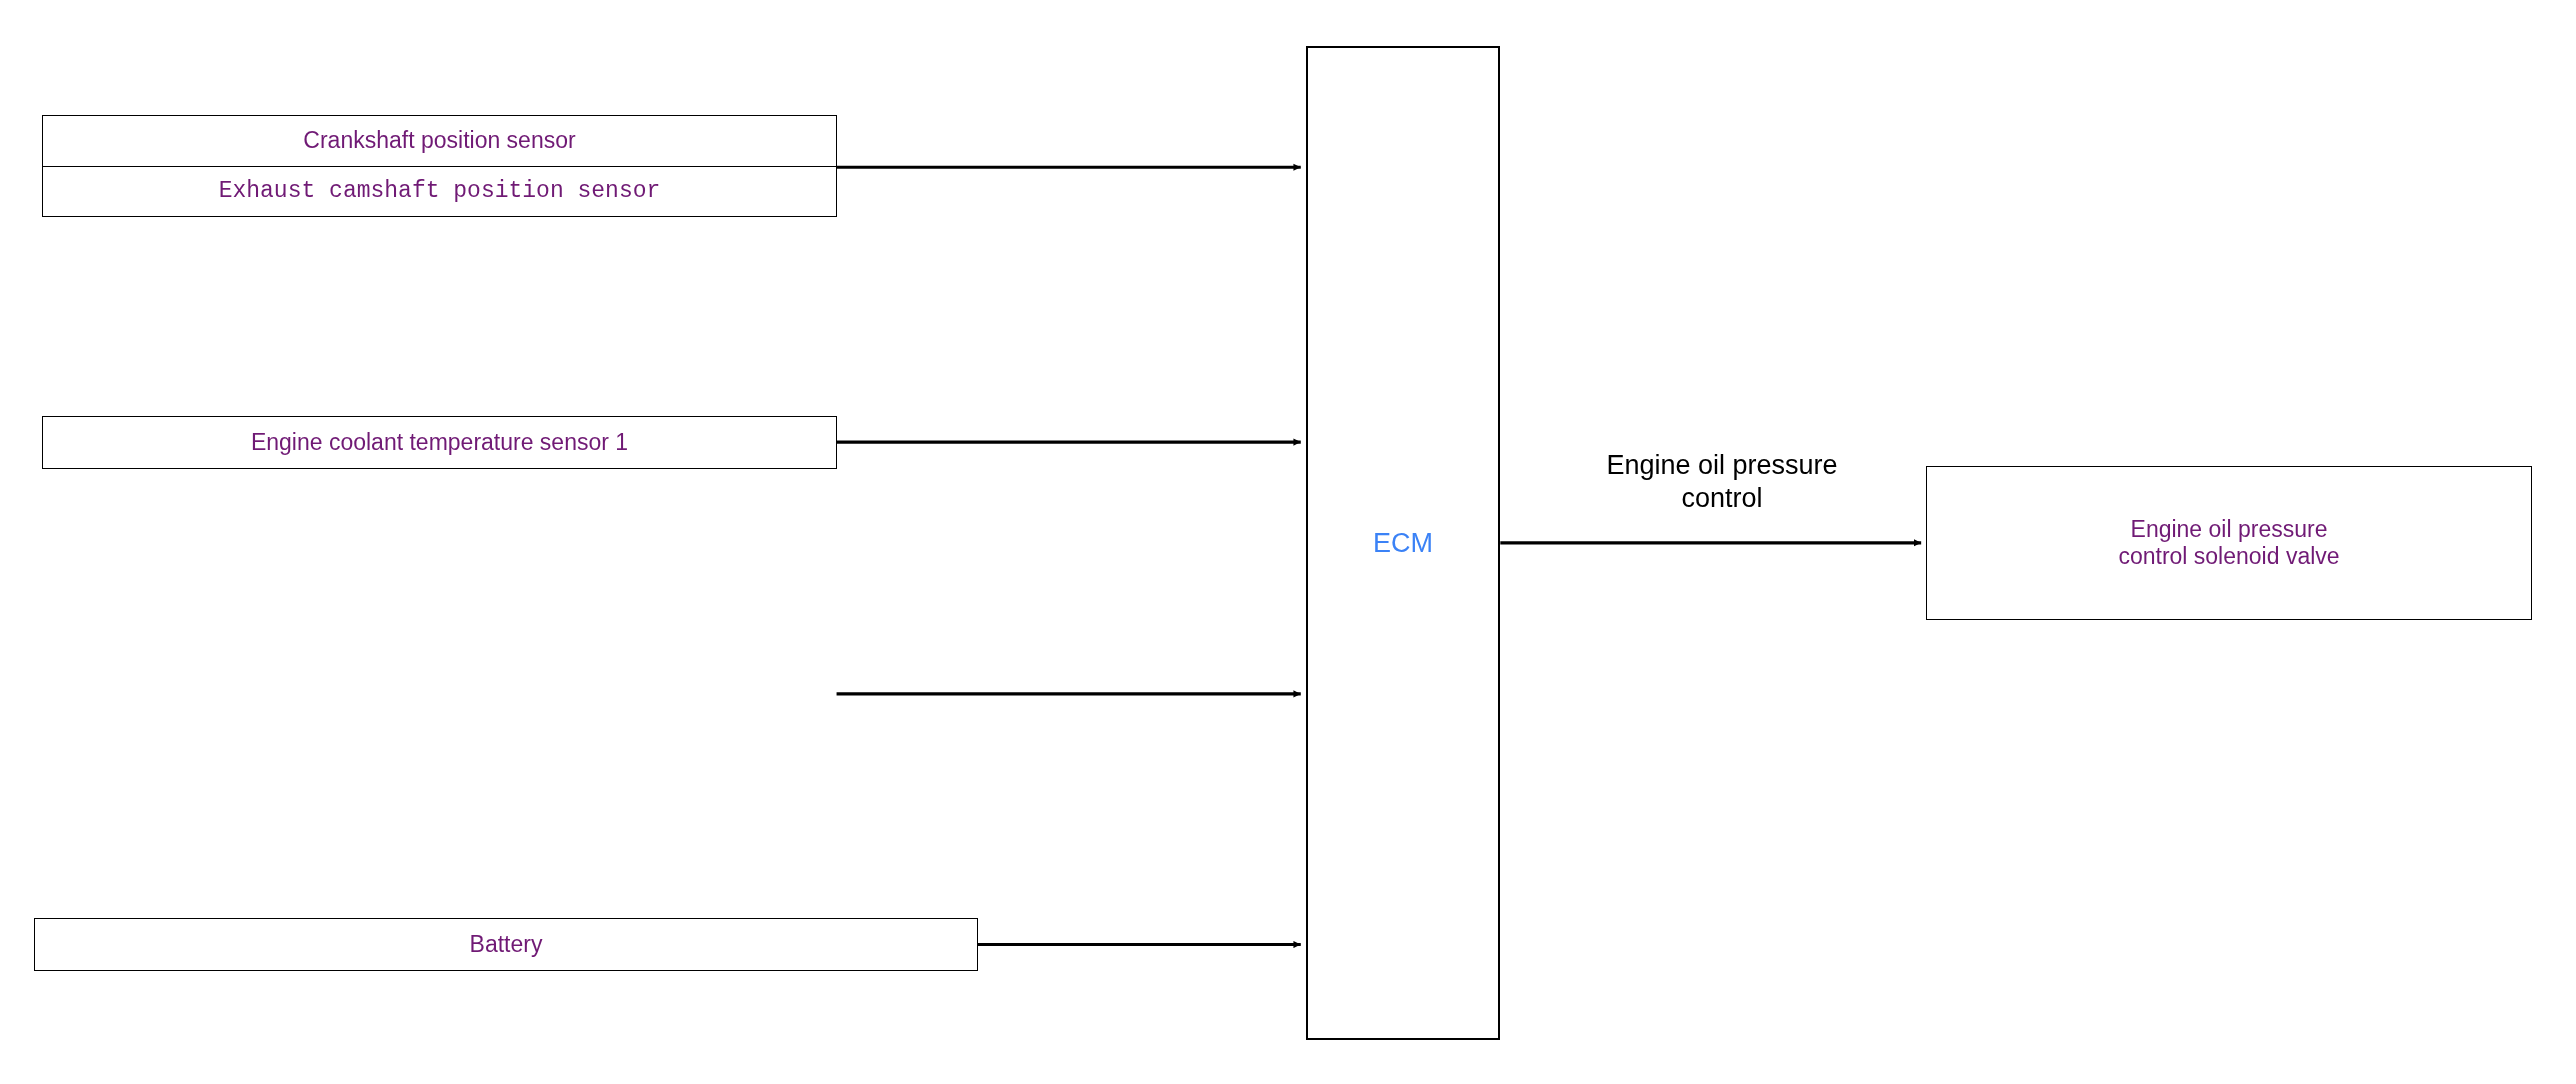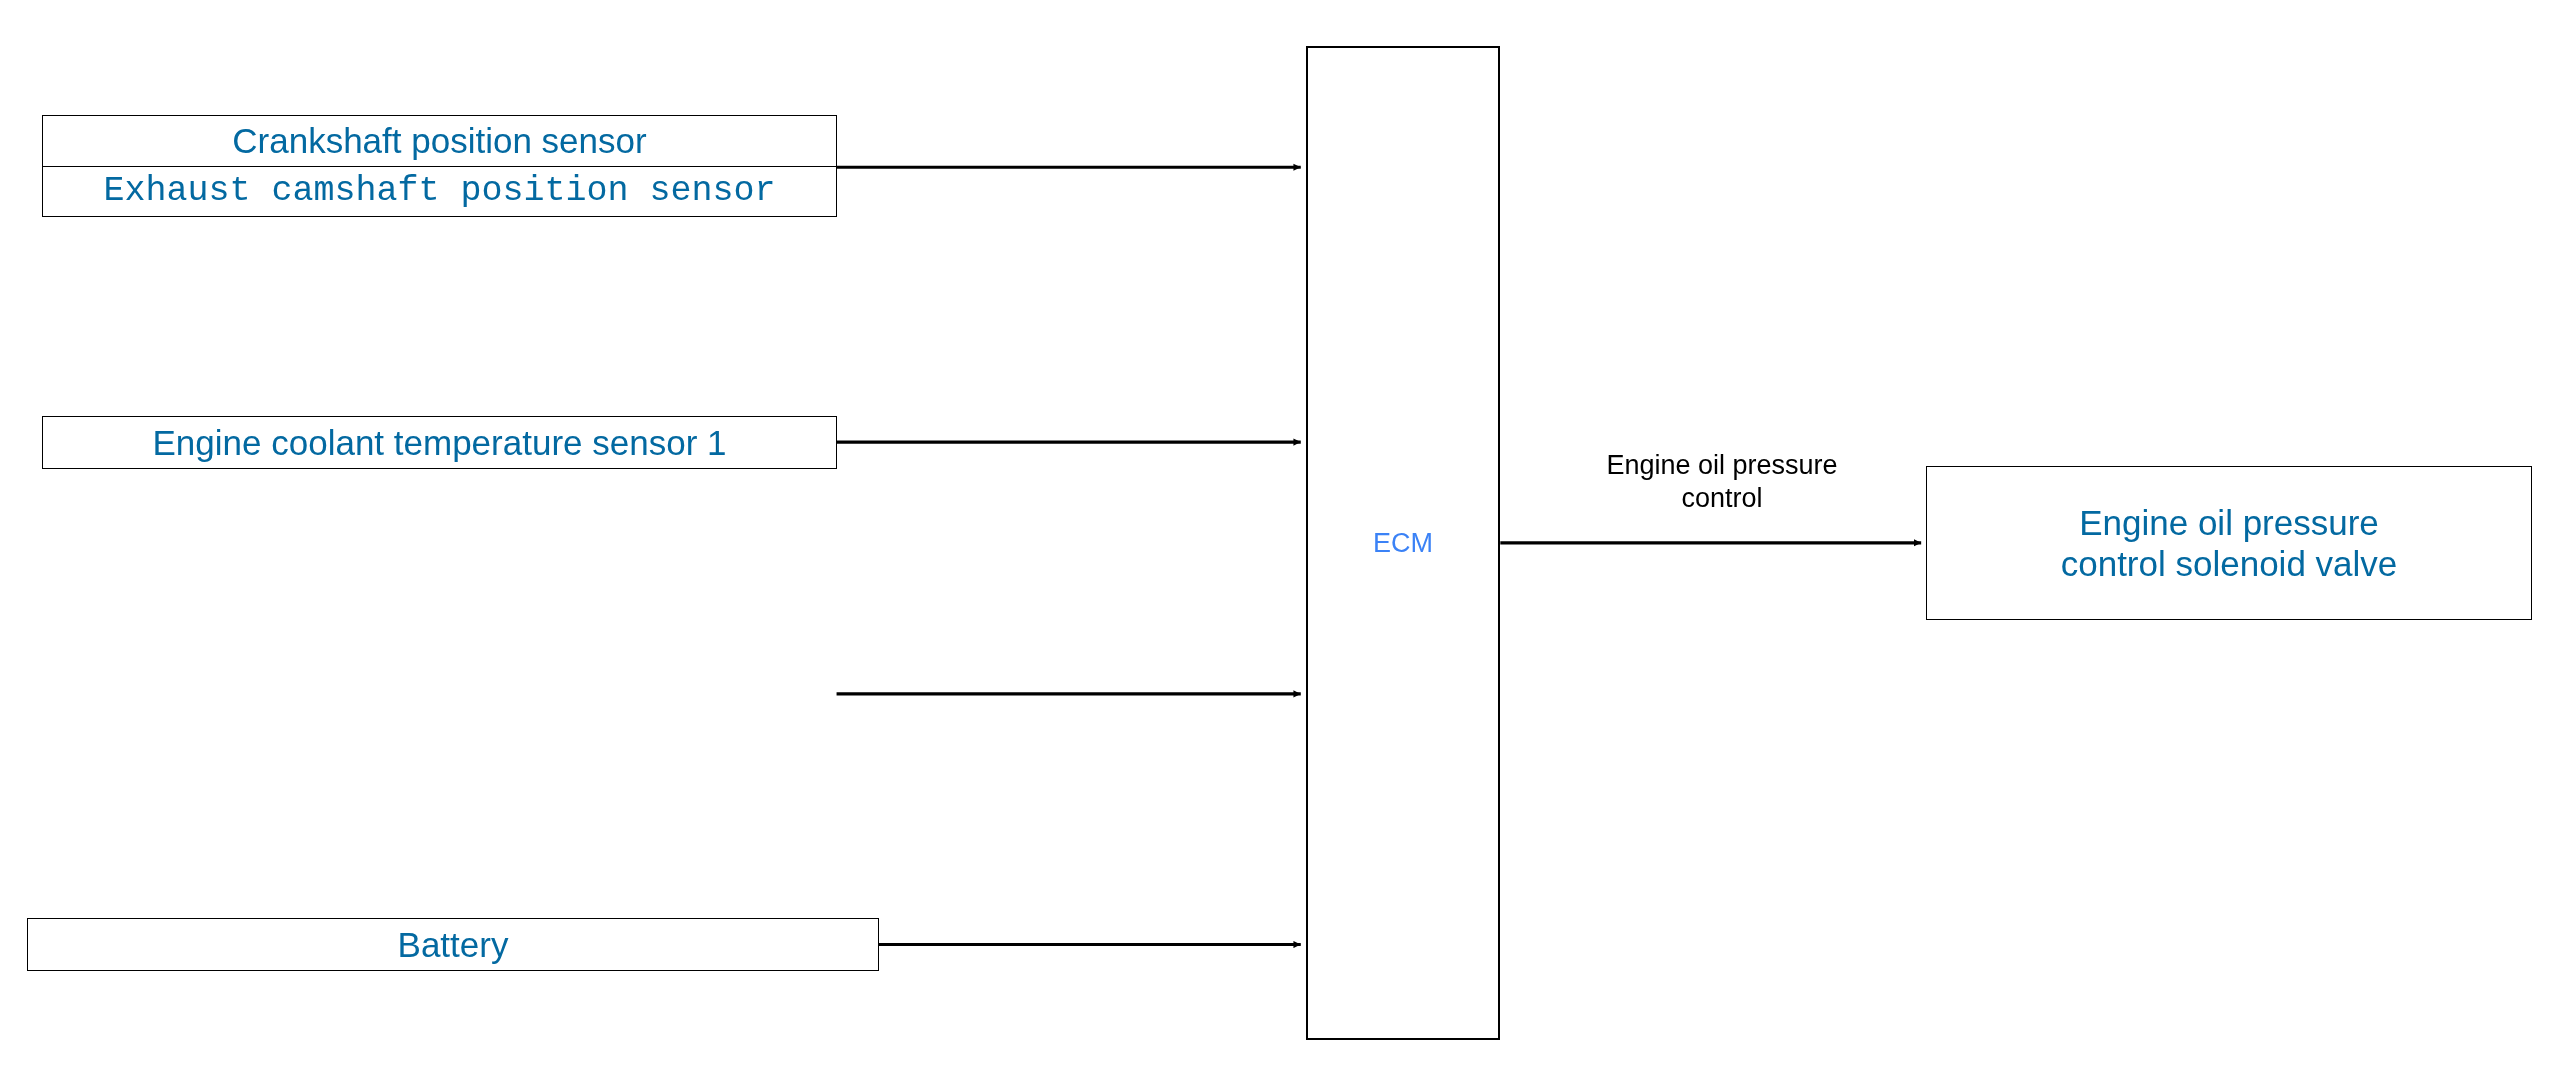--- a/index.html
+++ b/index.html
@@ -20,23 +20,23 @@
   }
   .node {
     position: absolute;
     box-sizing: border-box;
     border: 1.9px solid #000000;
     background: #ffffff;
     display: flex;
     align-items: center;
     justify-content: center;
     text-align: center;
-    font-size: 35px;
+    font-size: 23px;
     line-height: 1.18;
-    color: #0369a1;
+    color: #701a75;
   }
   
   .node.stack-top { border-bottom-width: 1.9px; }
   .node.stack-bottom { border-top-width: 0; }
 
   .ecm-box {
     position: absolute;
     box-sizing: border-box;
     border: 2.6px solid #000000;
     background: #ffffff;
@@ -96,21 +96,21 @@
 
   <div class="node stack-bottom" style="left:42px; top:167px; width:795px; height:50px;font-family:Liberation Mono, monospace;">
     <span>Exhaust camshaft position sensor</span>
   </div>
 
   <div class="node" style="left:42px; top:416px; width:795px; height:53px;">
     <span>Engine coolant temperature sensor 1</span>
   </div>
 
 
-  <div class="node" style="left:27px; top:918px; width:852px; height:53px;">
+  <div class="node" style="left:34px; top:918px; width:944px; height:53px;">
     <span>Battery</span>
   </div>
 
   <div class="ecm-box" style="left:1306px; top:46px; width:194px; height:994px;"></div>
   <div class="ecm-label" style="left:1403px; top:543px;">ECM</div>
 
   <div class="edge-label" style="left:1722px; top:482px;">Engine oil pressure
 control</div>
 
   <div class="node" style="left:1926px; top:466px; width:606px; height:154px; white-space:pre-line;">

